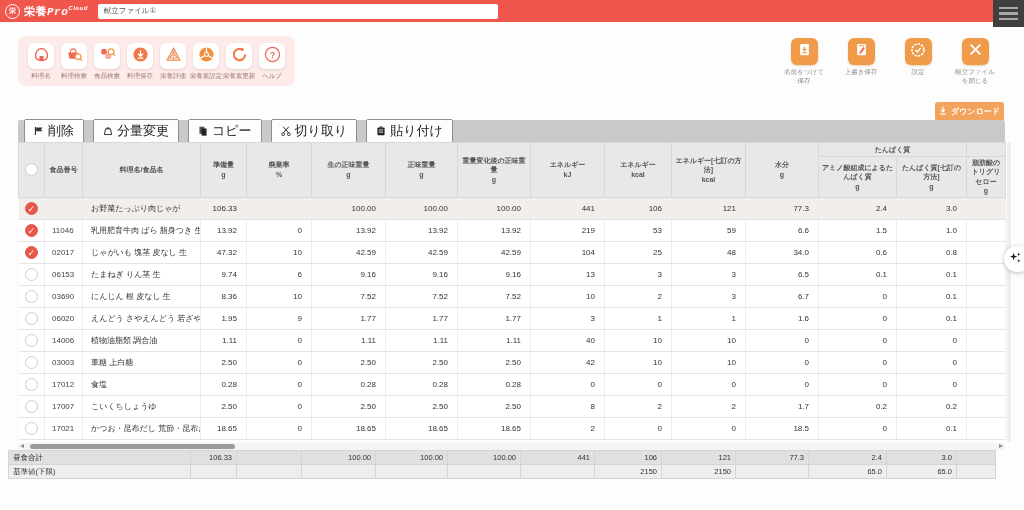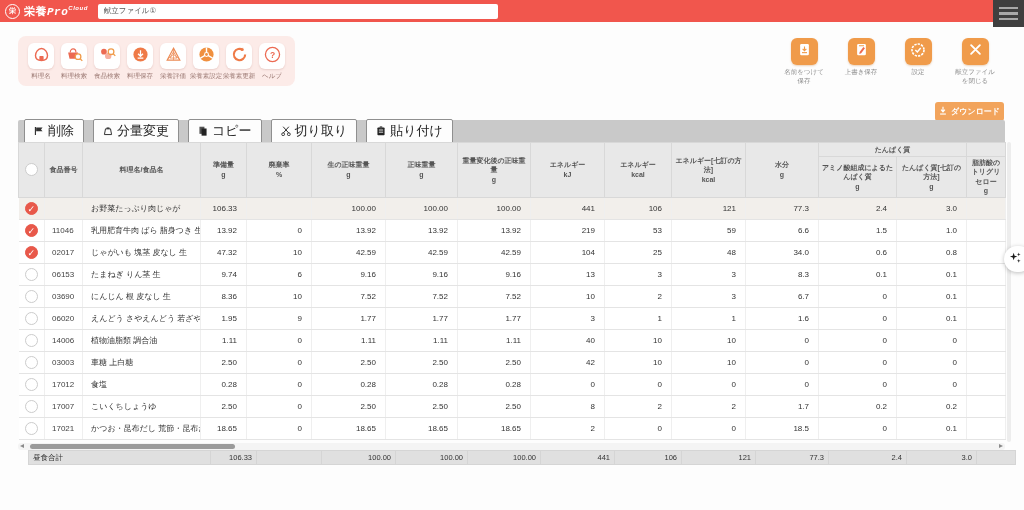--- a/index.html
+++ b/index.html
@@ -58,21 +58,21 @@
 
   
   .hscroll { position:absolute; left:18px; top:443px; width:987px; height:7px; background:#f4f4f4; border-radius:3px; }
   .hscroll .thumb { position:absolute; left:12px; top:1px; width:205px; height:5px; background:#9b9b9b; border-radius:3px; cursor:pointer; }
   .scroll-arrow { position:absolute; top:0; width:0; height:0; border-style:solid; cursor:pointer; }
   .scroll-arrow.left { left:2px; top:1px; border-width:2.5px 4px 2.5px 0; border-color:transparent #8a8a8a transparent transparent; }
   .scroll-arrow.right { right:2px; top:1px; border-width:2.5px 0 2.5px 4px; border-color:transparent transparent transparent #8a8a8a; }
   .vscroll { position:absolute; left:1007px; top:142px; width:4px; height:300px; background:#ededed; border-radius:2px; }
 
   
-  .summary-area { position:absolute; left:28px; top:450px; width:987px; }
+  .summary-area { position:absolute; left:8px; top:450px; width:987px; }
   .summary-area td { font-size:7.5px; color:#333; height:14px; border:1px solid #d5d5d5; padding:0 4px; }
   .summary-area tr.total td { background:#e0e0e0; }
   .summary-area tr.ref td { background:#eeeeee; }
   .s-label { text-align:left; padding-left:8px; }
 
   
   .sparkle-fab { position:absolute; right:-8px; top:246px; width:28px; height:26px; background:#fff; border-radius:13px; box-shadow:0 1px 4px rgba(0,0,0,.25); display:flex; align-items:center; justify-content:flex-start; padding-left:5px; cursor:pointer; }
 </style>
 </head>
 <body>
@@ -362,21 +362,21 @@
             <td class="c-code">06153</td>
             <td class="c-name">たまねぎ りん茎 生</td>
             <td class="c-num">9.74</td>
             <td class="c-num">6</td>
             <td class="c-num">9.16</td>
             <td class="c-num">9.16</td>
             <td class="c-num">9.16</td>
             <td class="c-num">13</td>
             <td class="c-num">3</td>
             <td class="c-num">3</td>
-            <td class="c-num">8.3</td>
+            <td class="c-num">6.5</td>
             <td class="c-num">0.1</td>
             <td class="c-num">0.1</td>
             <td class="c-num"></td>
           </tr>
           <tr>
             <td class="c-check"><span class="chk"></span></td>
             <td class="c-code">03690</td>
             <td class="c-name">にんじん 根 皮なし 生</td>
             <td class="c-num">8.36</td>
             <td class="c-num">10</td>
@@ -530,20 +530,35 @@
             <td class="c-num">100.00</td>
             <td class="c-num">100.00</td>
             <td class="c-num">441</td>
             <td class="c-num">106</td>
             <td class="c-num">121</td>
             <td class="c-num">77.3</td>
             <td class="c-num">2.4</td>
             <td class="c-num">3.0</td>
             <td class="c-num"></td>
           </tr>
+          <tr class="ref">
+            <td class="s-label">基準値(下限)</td>
+            <td class="c-num"></td>
+            <td class="c-num"></td>
+            <td class="c-num"></td>
+            <td class="c-num"></td>
+            <td class="c-num"></td>
+            <td class="c-num"></td>
+            <td class="c-num">2150</td>
+            <td class="c-num">2150</td>
+            <td class="c-num"></td>
+            <td class="c-num">65.0</td>
+            <td class="c-num">65.0</td>
+            <td class="c-num"></td>
+          </tr>
         </tbody>
     </table>
   </div>
 
   <div class="sparkle-fab">
     <span><svg width="13" height="13" viewBox="0 0 14 14">
           <path d="M5 2L6 5l3 1-3 1-1 3-1-3-3-1 3-1z" fill="#1a1a1a"></path>
           <path d="M10.5 1.5l.5 1.6 1.6.5-1.6.5-.5 1.6-.5-1.6-1.6-.5 1.6-.5z" fill="#1a1a1a"></path>
           <path d="M10.5 8.5l.5 1.6 1.6.5-1.6.5-.5 1.6-.5-1.6-1.6-.5 1.6-.5z" fill="#1a1a1a"></path>
         </svg></span>

